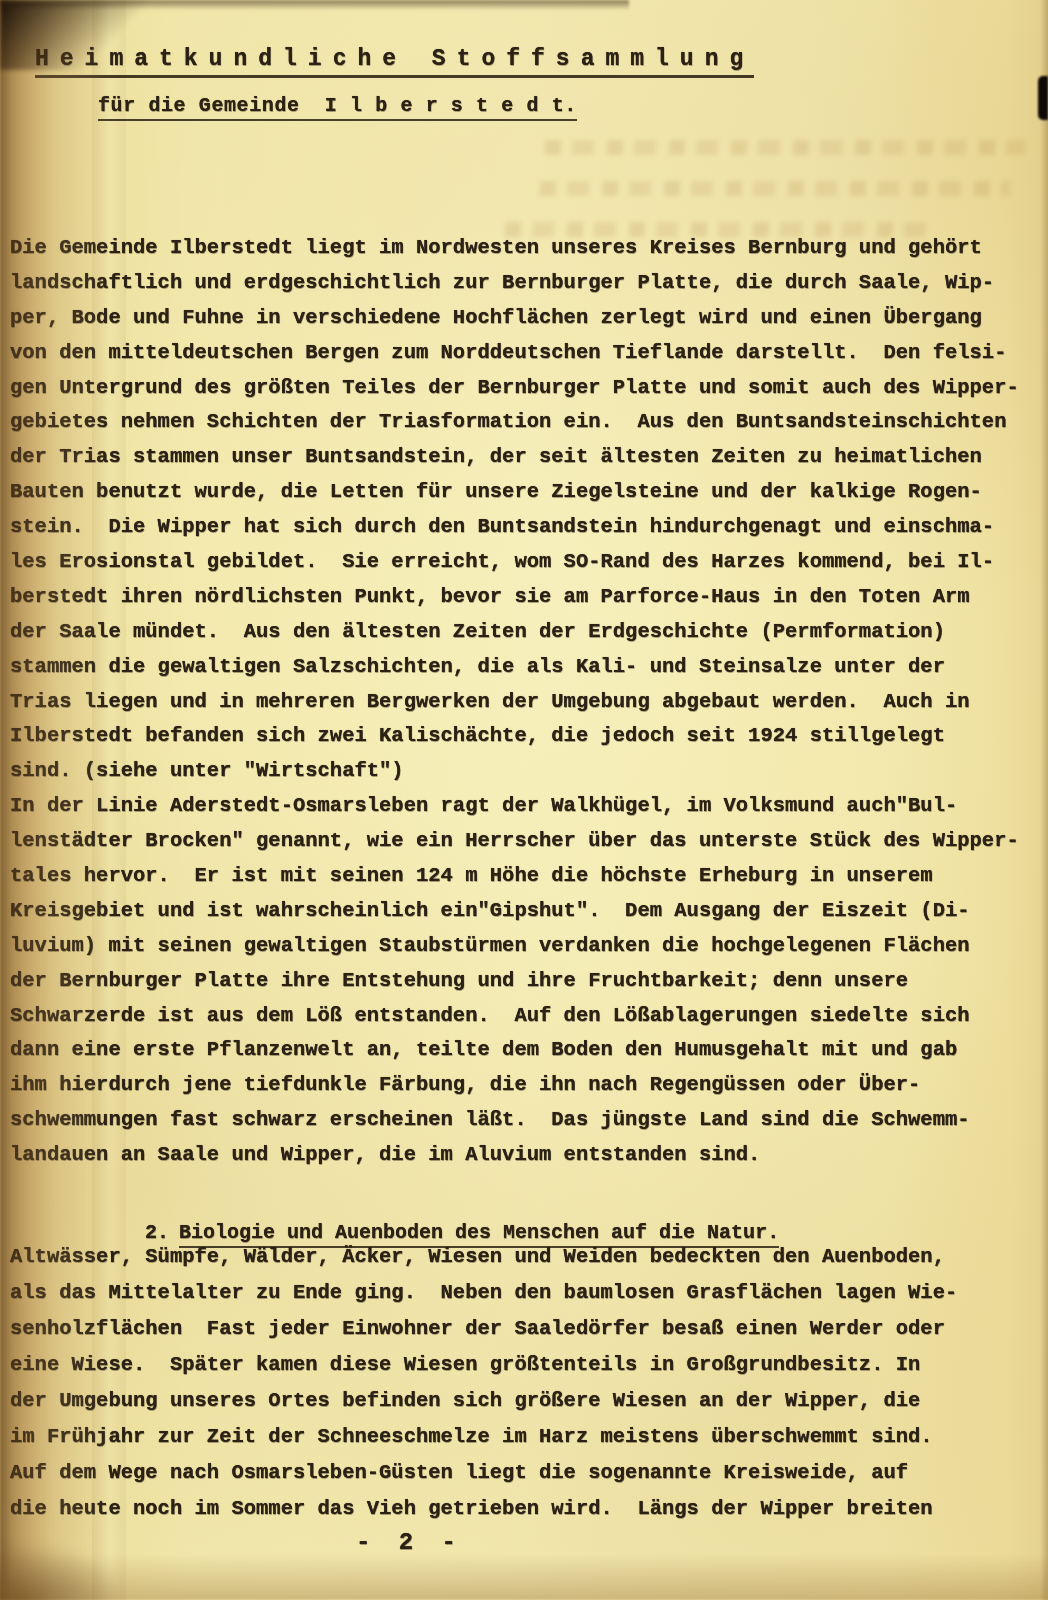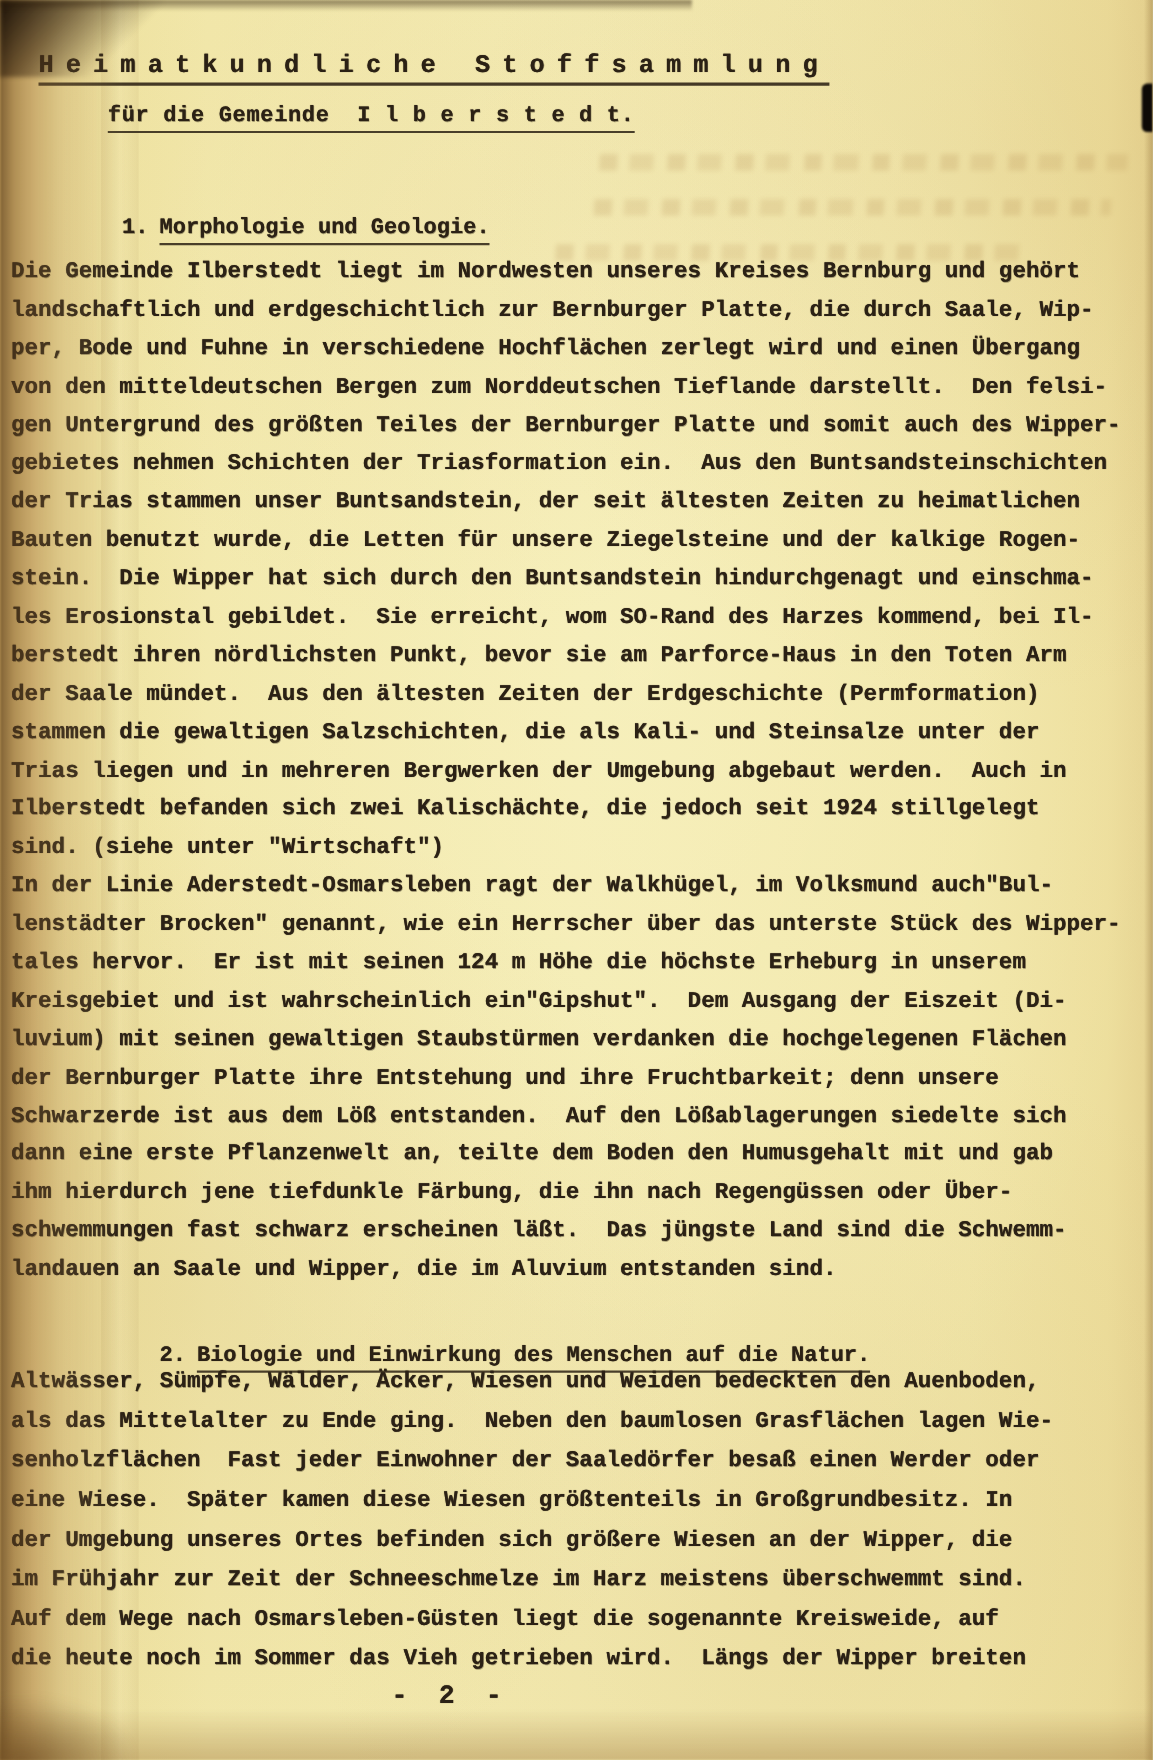--- a/index.html
+++ b/index.html
@@ -107,23 +107,20 @@
   <div class="corner-tl"></div>
   <div class="edge-top"></div>
   <div class="edge-bottom"></div>
   <div class="blotch-bl"></div>
   <div class="edge-right"></div>
   <div class="right-blob"></div>
 
   <div class="doc-title ink">Heimatkundliche Stoffsammlung</div>
   <div class="doc-subtitle ink">für die Gemeinde  I l b e r s t e d t.</div>
 
-  <div class="heading h1 ink">
-    <span class="num">1.</span><span class="u">Morphologie und Geologie.</span>
-  </div>
 
   <div class="para p1 ink">
       <div class="line">Die Gemeinde Ilberstedt liegt im Nordwesten unseres Kreises Bernburg und gehört</div>
       <div class="line">landschaftlich und erdgeschichtlich zur Bernburger Platte, die durch Saale, Wip-</div>
       <div class="line">per, Bode und Fuhne in verschiedene Hochflächen zerlegt wird und einen Übergang</div>
       <div class="line">von den mitteldeutschen Bergen zum Norddeutschen Tieflande darstellt.  Den felsi-</div>
       <div class="line">gen Untergrund des größten Teiles der Bernburger Platte und somit auch des Wipper-</div>
       <div class="line">gebietes nehmen Schichten der Triasformation ein.  Aus den Buntsandsteinschichten</div>
       <div class="line">der Trias stammen unser Buntsandstein, der seit ältesten Zeiten zu heimatlichen</div>
       <div class="line">Bauten benutzt wurde, die Letten für unsere Ziegelsteine und der kalkige Rogen-</div>
@@ -142,21 +139,21 @@
       <div class="line">luvium) mit seinen gewaltigen Staubstürmen verdanken die hochgelegenen Flächen</div>
       <div class="line">der Bernburger Platte ihre Entstehung und ihre Fruchtbarkeit; denn unsere</div>
       <div class="line">Schwarzerde ist aus dem Löß entstanden.  Auf den Lößablagerungen siedelte sich</div>
       <div class="line">dann eine erste Pflanzenwelt an, teilte dem Boden den Humusgehalt mit und gab</div>
       <div class="line">ihm hierdurch jene tiefdunkle Färbung, die ihn nach Regengüssen oder Über-</div>
       <div class="line">schwemmungen fast schwarz erscheinen läßt.  Das jüngste Land sind die Schwemm-</div>
       <div class="line">landauen an Saale und Wipper, die im Aluvium entstanden sind.</div>
     </div>
 
   <div class="heading h2 ink">
-    <span class="num">2.</span><span class="u">Biologie und Einwirkung des Menschen auf die Natur.</span>
+    <span class="num">2.</span><span class="u">Biologie und Auenboden des Menschen auf die Natur.</span>
   </div>
 
   <div class="para p2 ink">
       <div class="line">Altwässer, Sümpfe, Wälder, Äcker, Wiesen und Weiden bedeckten den Auenboden,</div>
       <div class="line">als das Mittelalter zu Ende ging.  Neben den baumlosen Grasflächen lagen Wie-</div>
       <div class="line">senholzflächen  Fast jeder Einwohner der Saaledörfer besaß einen Werder oder</div>
       <div class="line">eine Wiese.  Später kamen diese Wiesen größtenteils in Großgrundbesitz. In</div>
       <div class="line">der Umgebung unseres Ortes befinden sich größere Wiesen an der Wipper, die</div>
       <div class="line">im Frühjahr zur Zeit der Schneeschmelze im Harz meistens überschwemmt sind.</div>
       <div class="line">Auf dem Wege nach Osmarsleben-Güsten liegt die sogenannte Kreisweide, auf</div>

